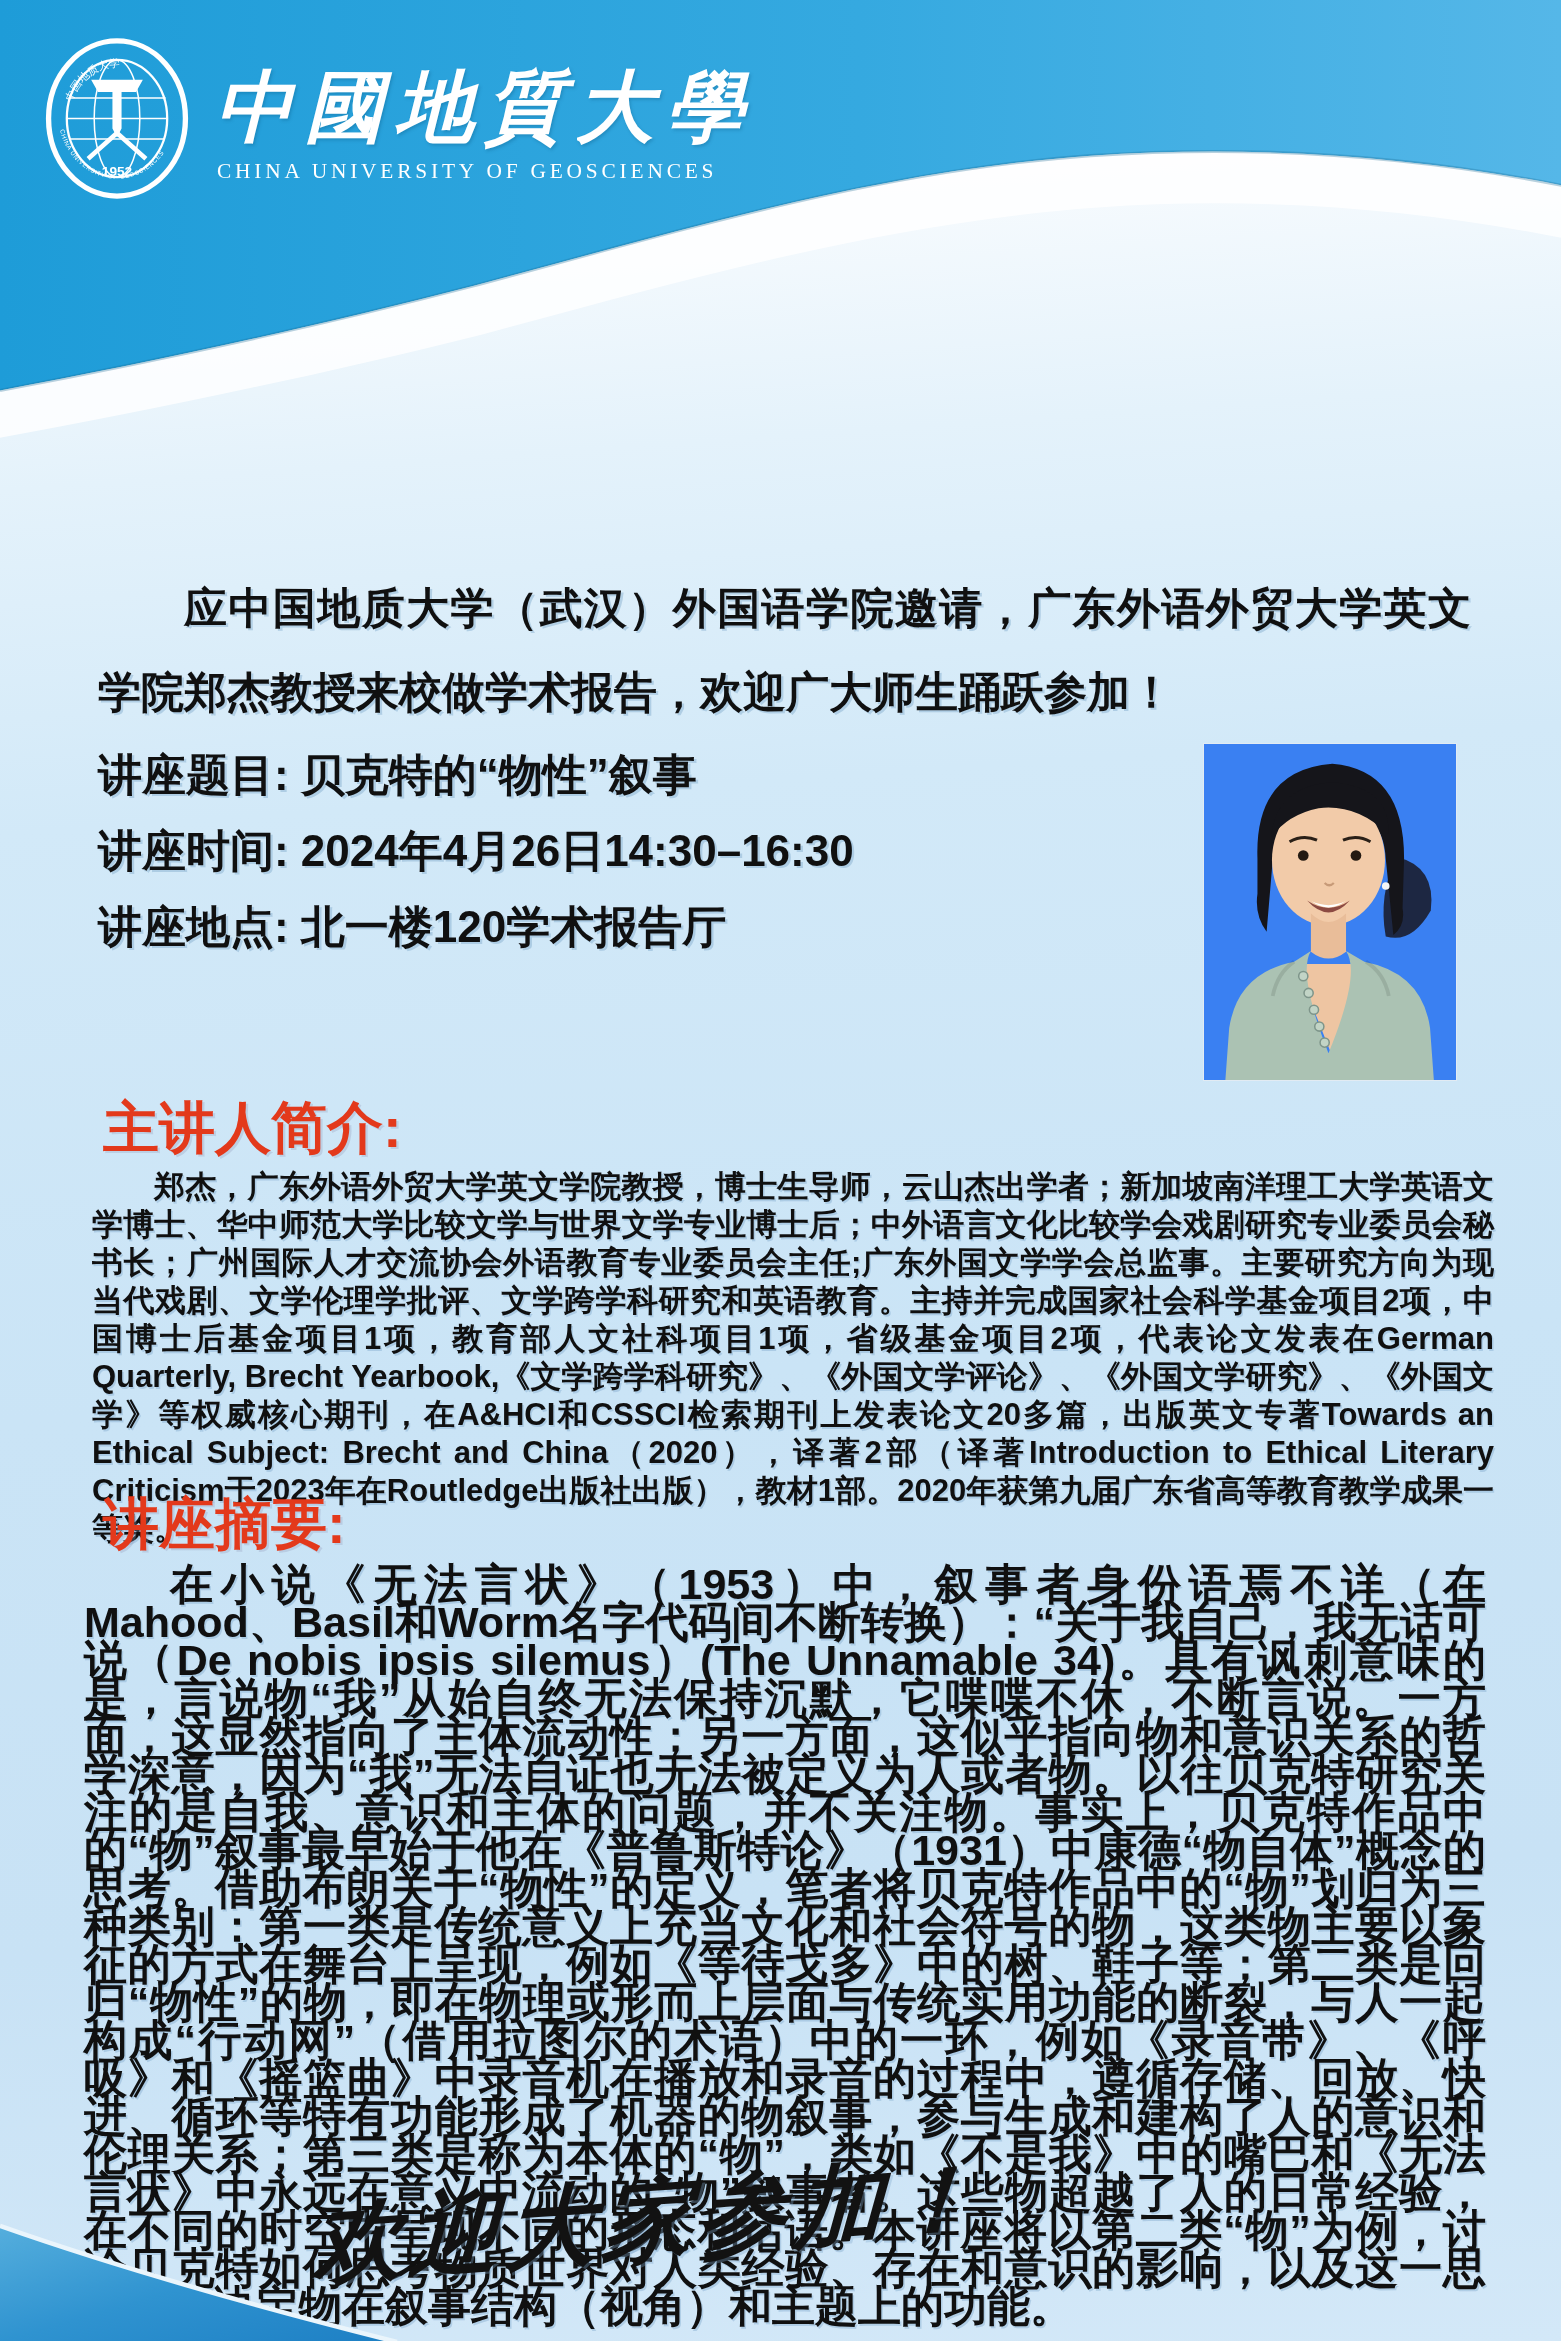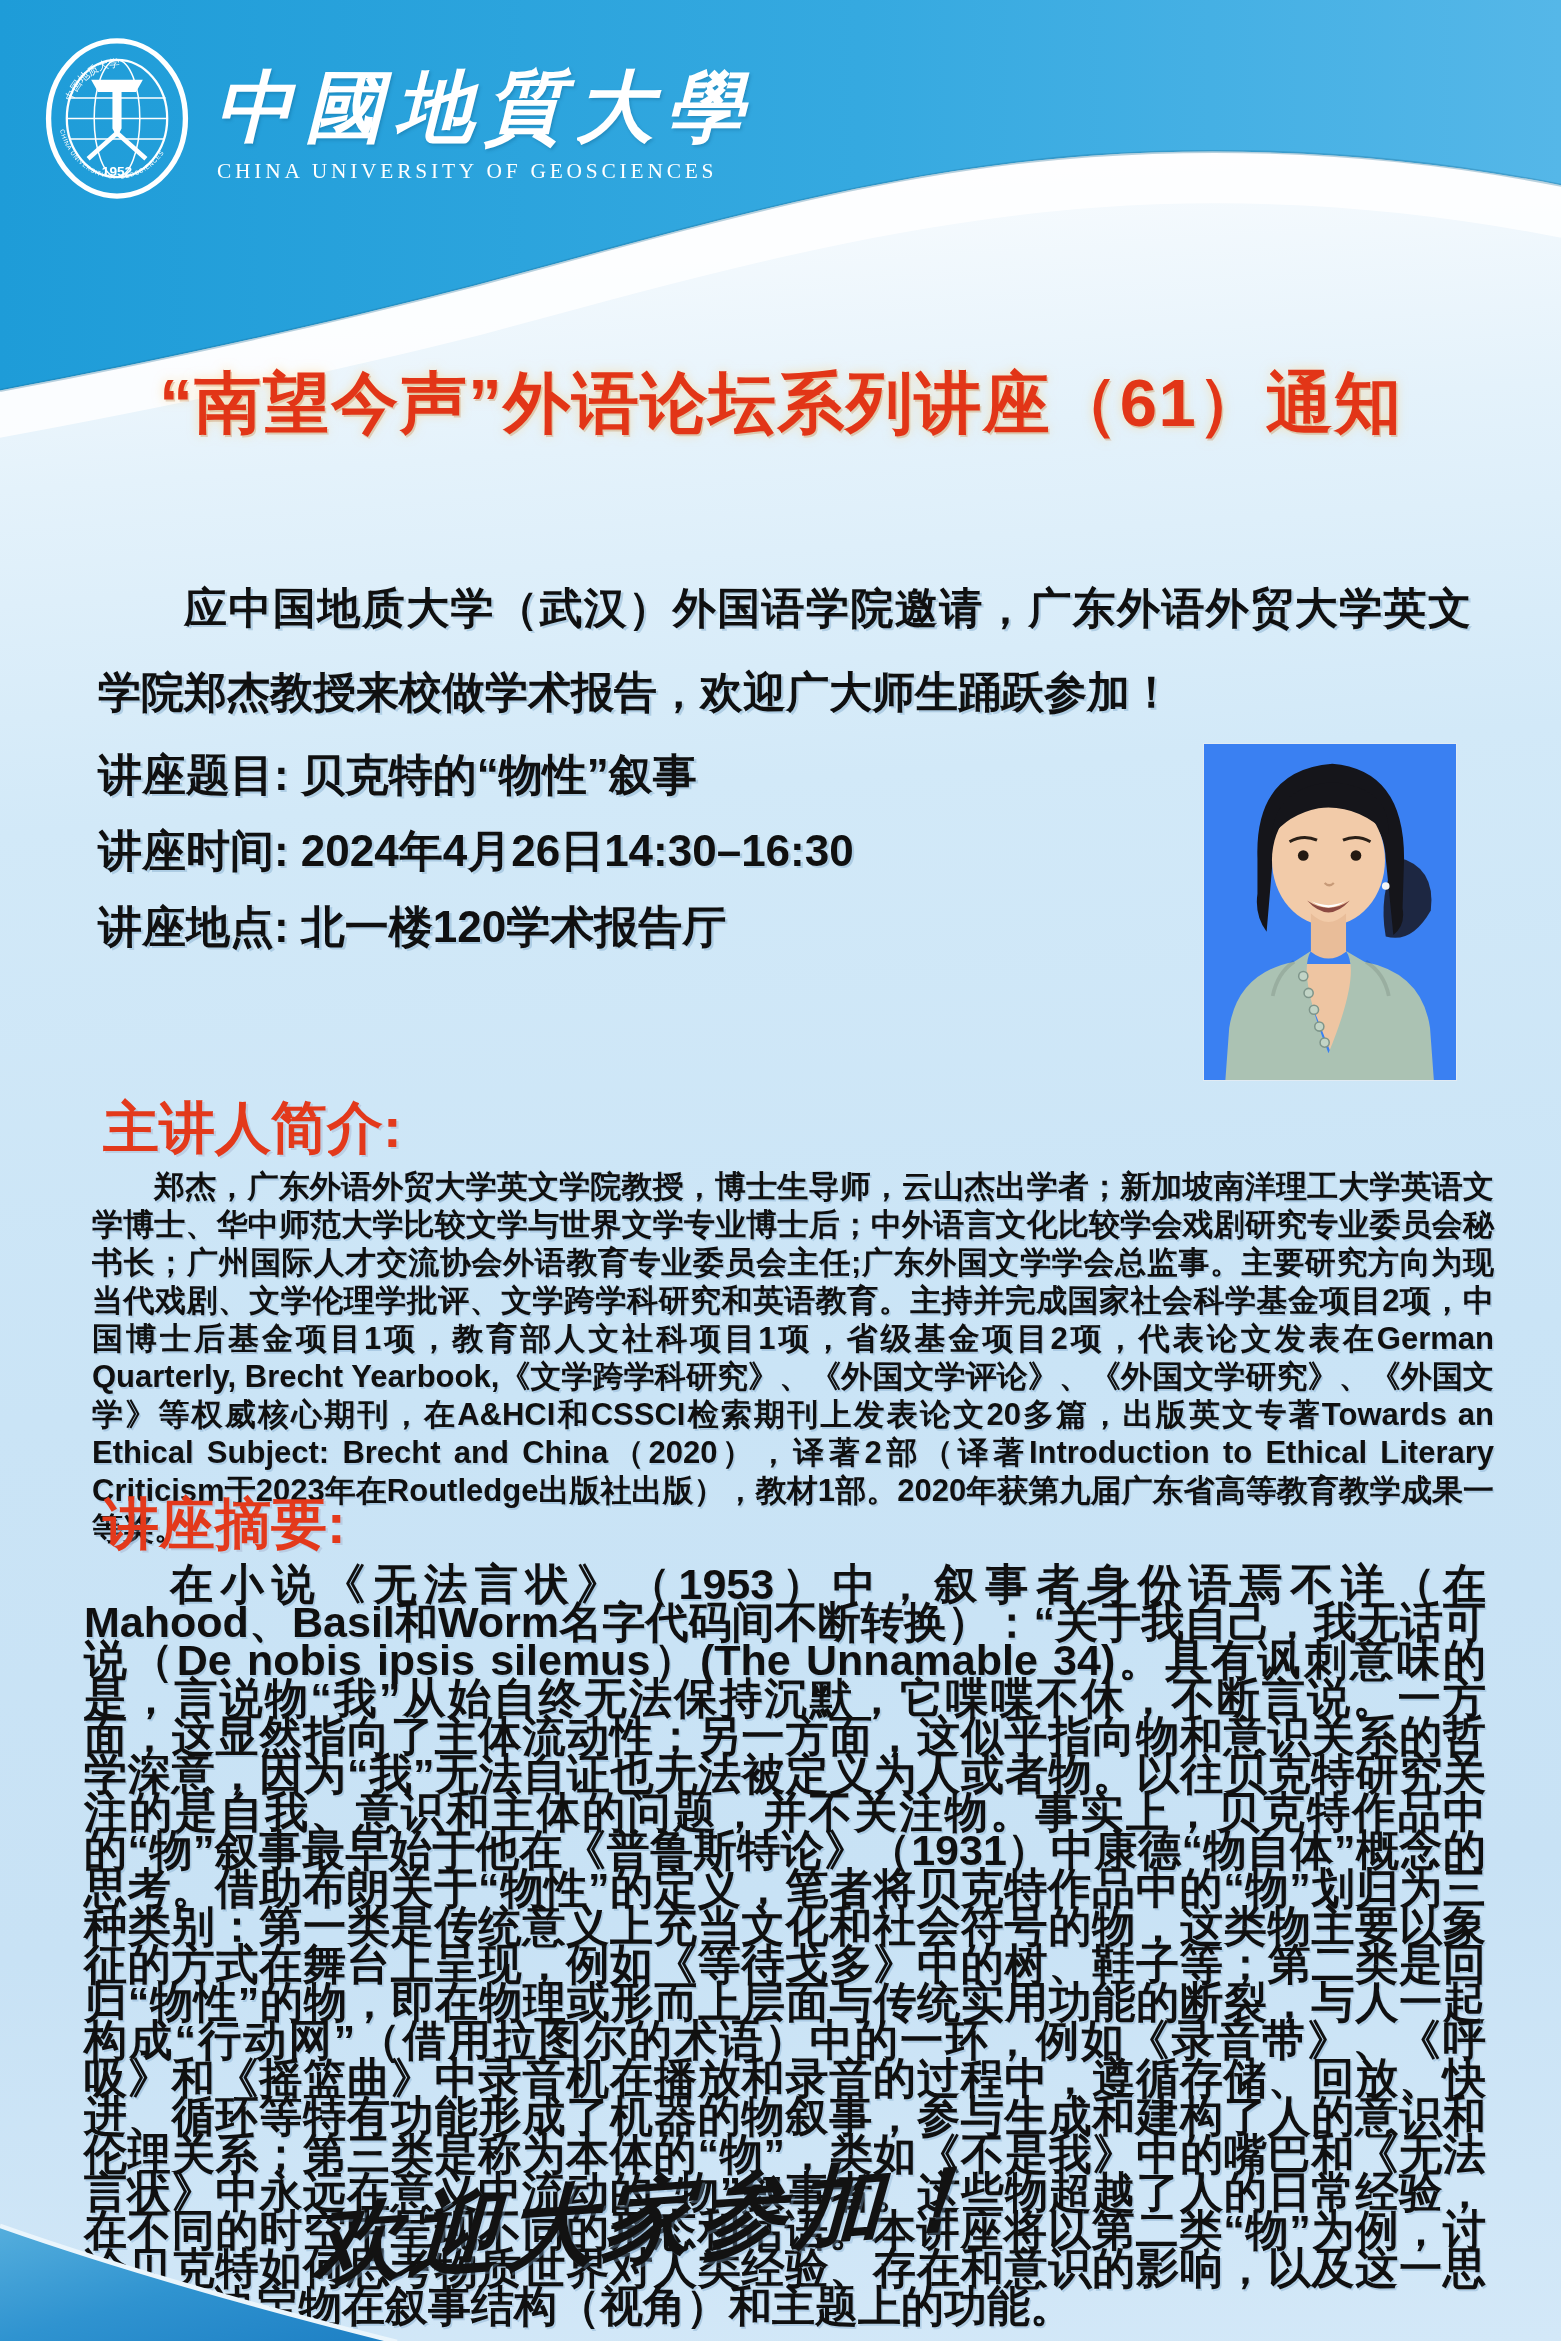--- a/index.html
+++ b/index.html
@@ -99,21 +99,20 @@
     <text x="96" y="182" font-size="18" font-weight="bold" fill="#ffffff" text-anchor="middle">1952</text>
     <path id="arcTop" d="M33,100 A64,74 0 0 1 159,100" fill="none"></path>
     <text font-size="14" fill="#ffffff"><textPath href="#arcTop" startOffset="8%">中国地质大学</textPath></text>
     <path id="arcBot" d="M20,118 A78,88 0 0 0 172,118" fill="none"></path>
     <text font-size="8" fill="#ffffff" letter-spacing="1"><textPath href="#arcBot" startOffset="2%">CHINA UNIVERSITY OF GEOSCIENCES</textPath></text>
   </svg>
 
   <div class="logo-cn">中國地質大學</div>
   <div class="logo-en">CHINA UNIVERSITY OF GEOSCIENCES</div>
 
-  <div class="title">“南望今声”外语论坛系列讲座（61）通知</div>
 
   <div class="intro">应中国地质大学（武汉）外国语学院邀请，广东外语外贸大学英文学院郑杰教授来校做学术报告，欢迎广大师生踊跃参加！</div>
 
   <div class="details">
     <div class="detail-row">
       <span class="detail-label">讲座题目:</span><span>贝克特的“物性”叙事</span>
     </div>
     <div class="detail-row">
       <span class="detail-label">讲座时间:</span><span>2024年4月26日14:30–16:30</span>
     </div>

